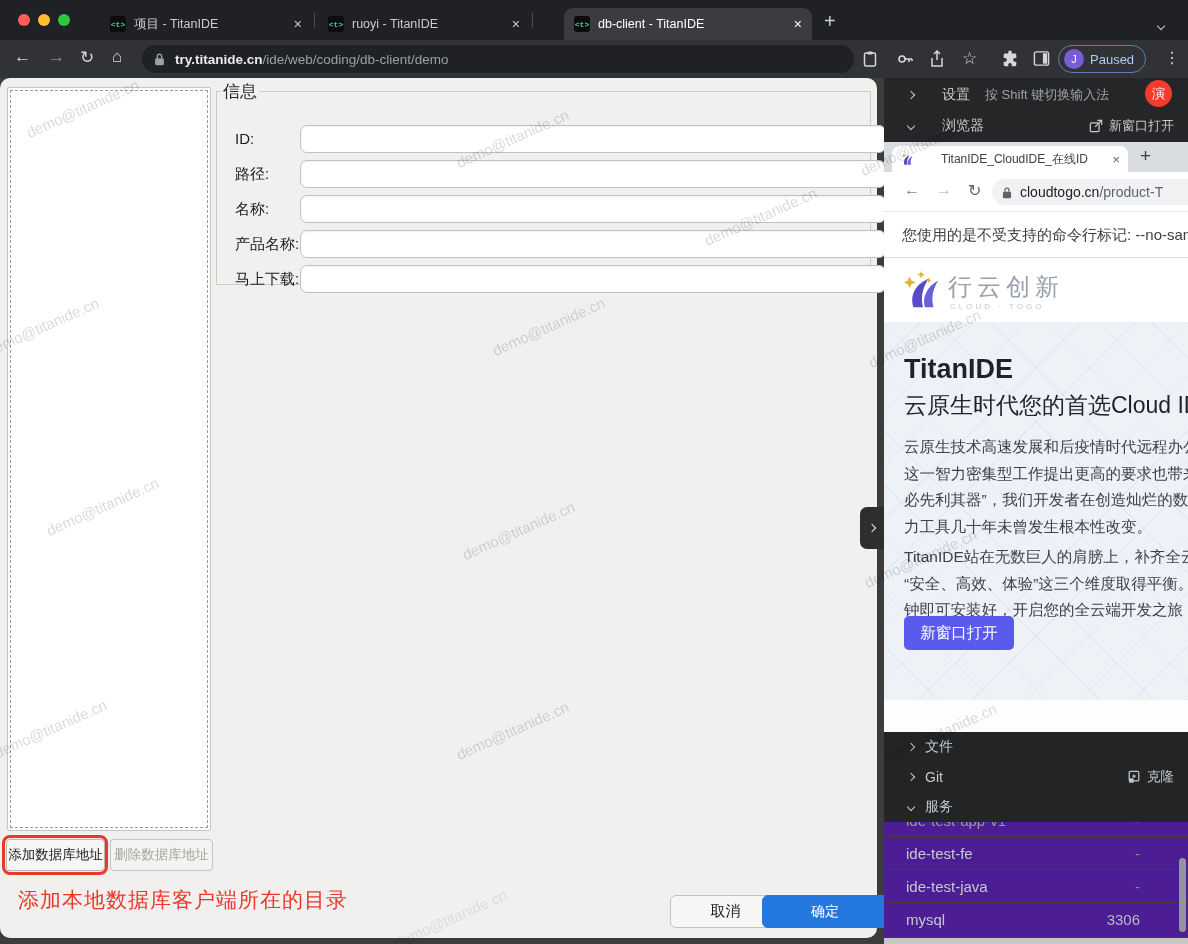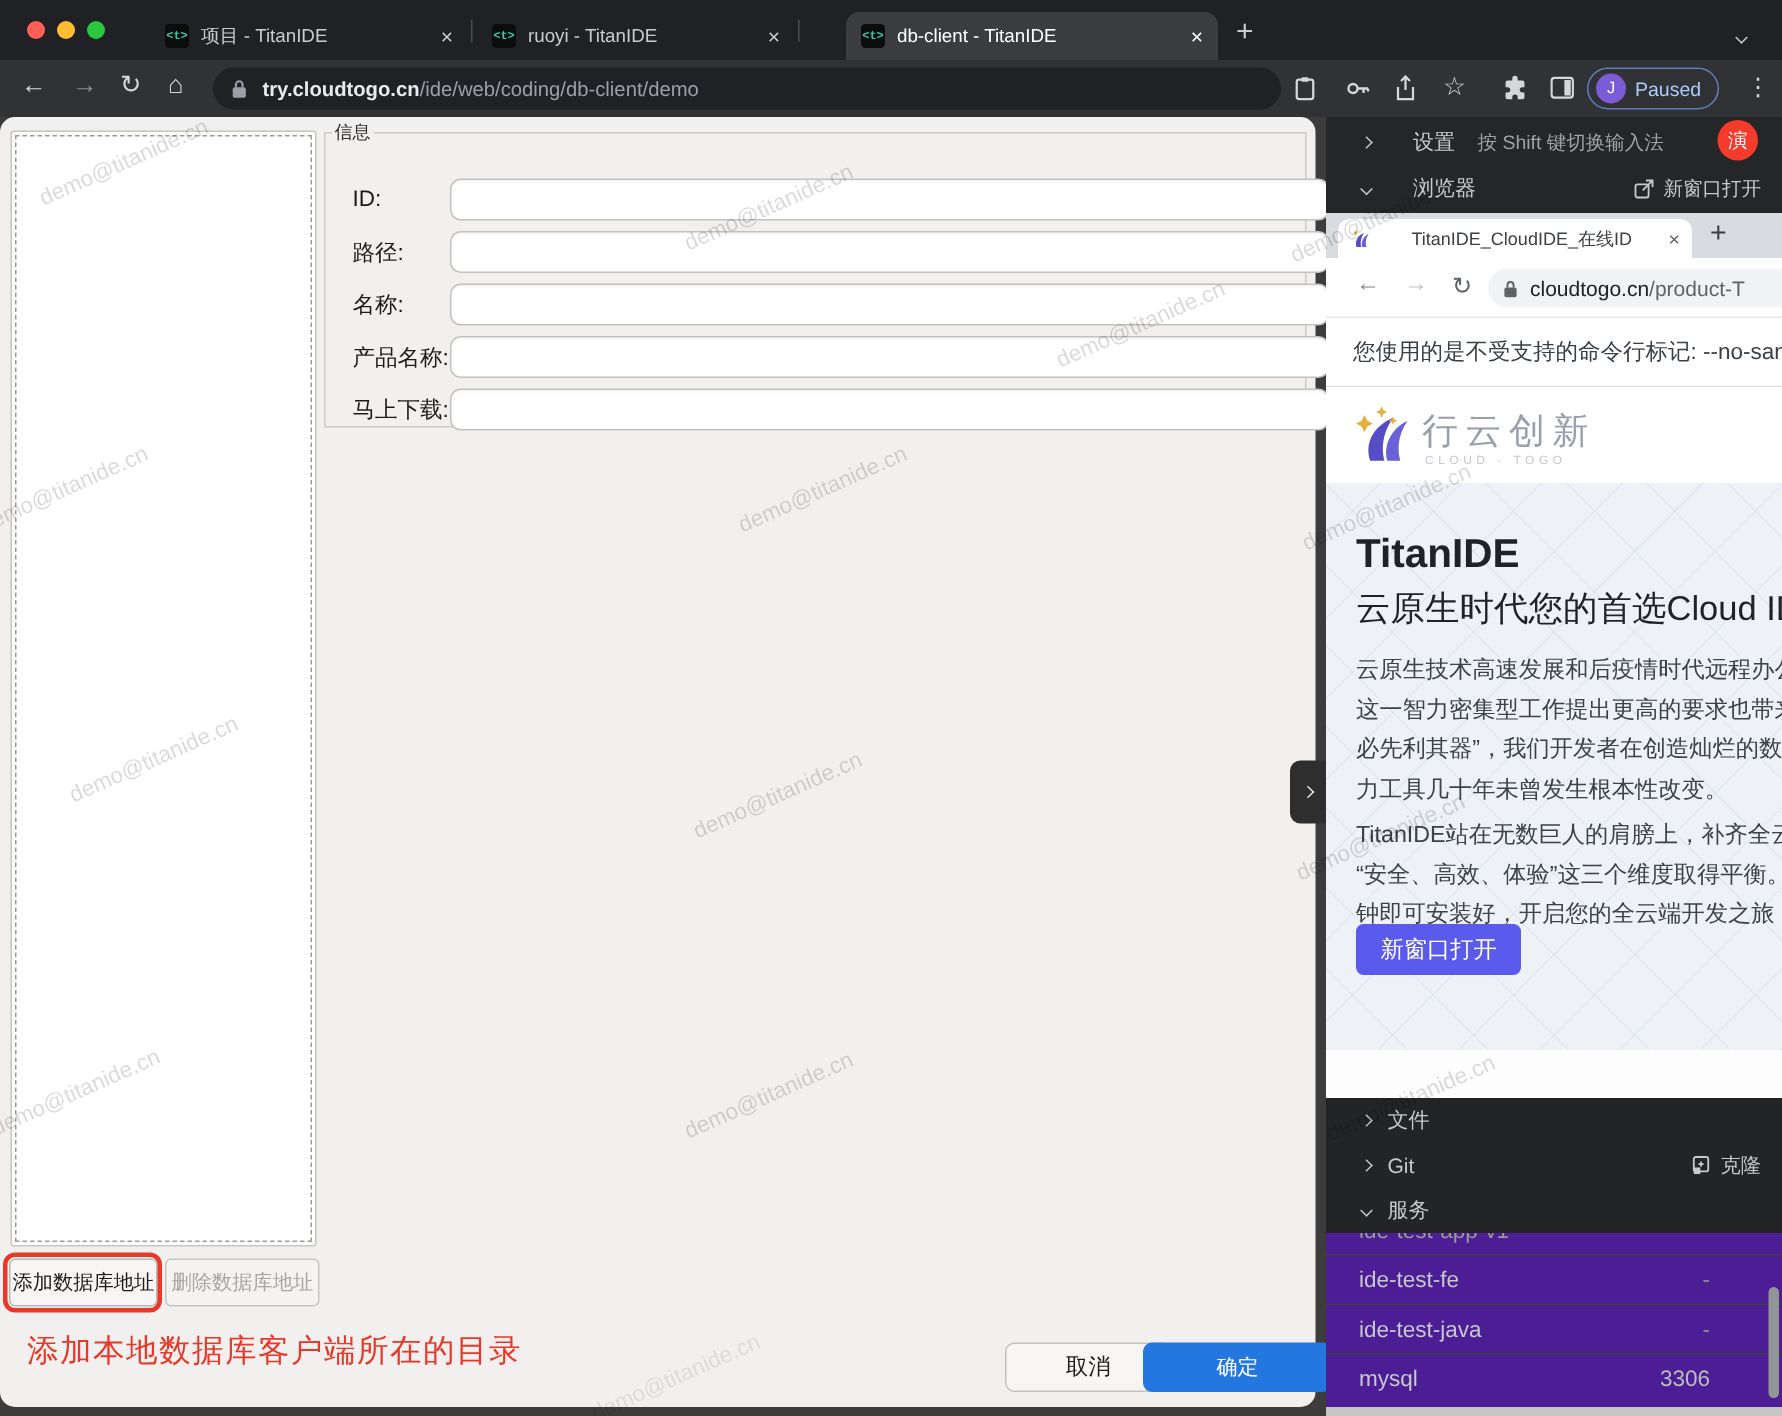--- a/index.html
+++ b/index.html
@@ -29,21 +29,21 @@
   .tbicon{position:absolute;top:10px;color:#d5d7da;}
   .profile{position:absolute;left:1058px;top:5px;height:28px;width:88px;border:1.5px solid #5e7fb8;border-radius:14px;display:flex;align-items:center;padding:0 5px;gap:6px;}
   .avatar{width:20px;height:20px;border-radius:50%;color:#fff;font-size:11px;display:flex;align-items:center;justify-content:center;}
   .paused{color:#aecbfa;font-size:13px;}
 
   
   .content{position:absolute;left:0;top:78px;width:1188px;height:866px;background:#3c3c3c;}
   .dialog{position:absolute;left:0;top:0;width:877px;height:860px;background:#f1f0ee;border-radius:10px;}
   .listbox{position:absolute;left:7px;top:9px;width:204px;height:744px;background:#fff;border:1px solid #c6c5c1;outline:1px dashed #9b9b99;outline-offset:-4px;border-radius:2px;}
   fieldset.info{position:absolute;left:216px;top:2px;width:655px;height:205px;border:1px solid #cbcac4;margin:0;padding:0;}
-  fieldset.info legend{font-size:12px;color:#2b2b2b;margin-left:4px;padding:0 2px;}
+  fieldset.info legend{font-size:17px;color:#2b2b2b;margin-left:4px;padding:0 2px;}
   .frow{position:absolute;left:12px;width:100%;height:28px;}
   .frow label{position:absolute;left:6px;top:5px;font-size:15px;color:#1b1b1b;}
   .frow input{position:absolute;left:71px;top:0;width:586px;height:28px;border:1px solid #c2c1bd;border-radius:7px;background:#fff;box-shadow:inset 0 1px 2px rgba(0,0,0,.05);outline:none;padding:0 8px;font-size:14px;}
   .btn{position:absolute;display:flex;align-items:center;justify-content:center;border-radius:4px;font-size:13.5px;color:#1b1b1b;background:#f7f6f4;border:1px solid #b9b8b4;}
   .btn.disabled{color:#a7a6a2;border-color:#c6c5c1;background:#f4f3f1;}
   .red-box{position:absolute;left:2px;top:757px;width:106px;height:40px;border:3px solid var(--accent_red);border-radius:8px;z-index:6;}
   .red-note{position:absolute;left:18px;top:808px;font-size:21px;font-weight:500;color:var(--accent_red);letter-spacing:1px;}
   .dlg-cancel{left:670px;top:817px;width:111px;height:33px;border-radius:6px;font-size:15px;border-color:#c3c2be;}
   .dlg-ok{left:762px;top:817px;width:126px;height:33px;border-radius:6px;font-size:14px;background:var(--ok_blue);border:1px solid var(--ok_blue);color:#fff;}
   .handle{position:absolute;left:860px;top:429px;width:24px;height:42px;background:#2e2e2e;border-radius:7px 0 0 7px;display:flex;align-items:center;justify-content:center;color:#e8e8e8;z-index:7;}
@@ -127,21 +127,21 @@
   <div class="toolbar">
     <span class="navic" style="left:14px">←</span>
     <span class="navic" style="left:48px;color:#8a8e92">→</span>
     <span class="navic" style="left:80px">↻</span>
     <span class="navic" style="left:112px">⌂</span>
     <div class="urlbar">
       <svg width="11" height="14" viewBox="0 0 12 16">
           <rect x="1" y="7" width="10" height="8" rx="1.5" fill="#9aa0a6"></rect>
           <path d="M3.5 7V5a2.5 2.5 0 0 1 5 0v2" fill="none" stroke="#9aa0a6" stroke-width="1.6"></path>
         </svg>
-      <span class="url-domain">try.cloudtogo.cn</span>
+      <span class="url-domain">try.titanide.cn</span>
         <span class="url-path">/ide/web/coding/db-client/demo</span>
     </div>
     <span class="tbicon" style="left:862px"><svg width="16" height="18" viewBox="0 0 16 18">
           <rect x="2.5" y="3" width="11" height="13" rx="1.5" fill="none" stroke="#d5d7da" stroke-width="1.5"></rect>
           <rect x="5.5" y="1.5" width="5" height="3" rx="1" fill="#d5d7da"></rect>
         </svg></span>
     <span class="tbicon" style="left:896px"><svg width="18" height="18" viewBox="0 0 18 18">
           <circle cx="6" cy="9" r="3" fill="none" stroke="#d5d7da" stroke-width="1.6"></circle>
           <path d="M9 9h7M13 9v3M16 9v2" stroke="#d5d7da" stroke-width="1.6" fill="none"></path>
         </svg></span>

